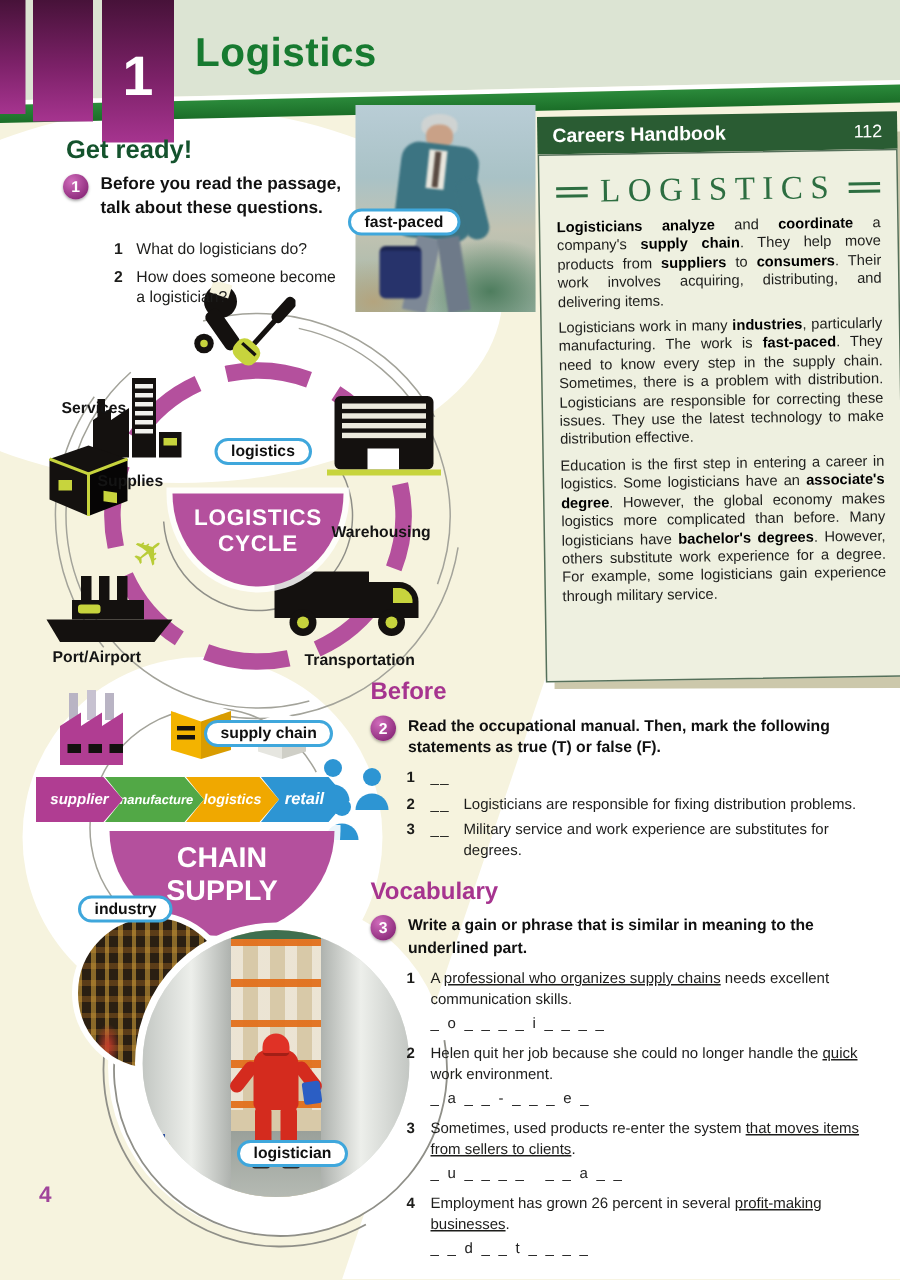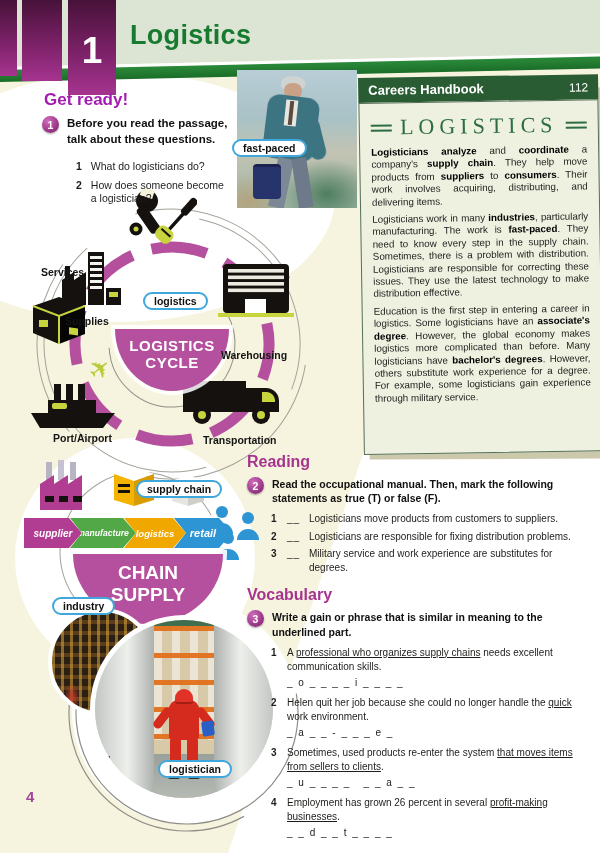--- a/index.html
+++ b/index.html
@@ -36,21 +36,21 @@
   .pm-hair{left:44px;top:6px;width:24px;height:14px;background:#cfd3d2;border-radius:50% 50% 30% 30%;}
   .pm-face{left:47px;top:13px;width:18px;height:16px;background:#c9a187;border-radius:45%;}
   .pm-torso{left:28px;top:26px;width:52px;height:64px;background:#3c7482;border-radius:12px;transform:rotate(7deg);}
   .pm-shirt{left:48px;top:30px;width:12px;height:26px;background:#e8e6dd;transform:rotate(6deg);}
   .pm-tie{left:52px;top:31px;width:4px;height:24px;background:#5a4a42;transform:rotate(6deg);}
   .pm-arm{left:70px;top:48px;width:16px;height:42px;background:#3c7482;border-radius:8px;transform:rotate(-14deg);}
   .pm-leg1{left:36px;top:88px;width:16px;height:50px;background:#7d8896;transform:rotate(12deg);}
   .pm-leg2{left:58px;top:88px;width:15px;height:50px;background:#6e7a89;transform:rotate(-9deg);}
   .pm-case{left:16px;top:94px;width:28px;height:32px;background:#27336b;border-radius:4px;border-top:3px solid #1b2450;}
   
-  .gr-head{left:44px;top:90px;font-size:17px;font-weight:bold;color:#a21caf;z-index:4;}
+  .gr-head{left:44px;top:90px;font-size:17px;font-weight:bold;color:#14532d;z-index:4;}
   .exnum{width:17px;height:17px;border-radius:50%;flex:none;
     background:radial-gradient(circle at 35% 30%,#d06cbb,#8e2c7d 75%);
     color:#fff;font-size:10.5px;font-weight:bold;display:flex;align-items:center;justify-content:center;
     box-shadow:0 1px 2px rgba(0,0,0,.35);}
   .gr-ex{left:42px;top:116px;display:flex;gap:8px;z-index:4;}
   .gr-instr{font-weight:bold;font-size:11.5px;line-height:1.35;width:178px;color:#111;}
   .gr-q{left:76px;top:160px;z-index:4;}
   .q-row{display:flex;gap:9px;font-size:10.5px;line-height:1.3;margin-bottom:5px;}
   .q-num{font-weight:bold;}
   .q-text{width:140px;}
@@ -267,21 +267,21 @@
       <path d="M83 24 h5 a9 9 0 0 1 8 8 v2 H83z" fill="#c7d43d"></path>
       <circle cx="23" cy="47" r="9" fill="#14110f"></circle>
         <circle cx="23" cy="47" r="4" fill="#c7d43d"></circle>
       <circle cx="82" cy="47" r="9" fill="#14110f"></circle>
         <circle cx="82" cy="47" r="4" fill="#c7d43d"></circle>
     </svg>
   </div>
   <div class="node-lbl" style="left:14px;top:70px;text-align:right;">Services</div>
   <div class="node-lbl" style="left:38px;top:119px;">Supplies</div>
   <div class="node-lbl" style="left:194px;top:153px;">Warehousing</div>
-  <div class="node-lbl" style="left:26px;top:236px;">Port/Airport</div>
+  <div class="node-lbl" style="left:8px;top:236px;">Port/Airport</div>
   <div class="node-lbl" style="left:176px;top:238px;">Transportation</div>
   <div class="lbl" style="left:116px;top:96px;">logistics</div>
   <div class="disc disc-cycle">
     <div>LOGISTICS</div>
     <div>CYCLE</div>
   </div>
 </div>
 
 <div class="abs sc">
   <svg class="rings-svg" width="252" height="170" viewBox="0 0 252 170" style="left:0;top:0;">
@@ -378,30 +378,29 @@
       <span class="ptitle">LOGISTICS</span>
       <span class="prule"></span>
     </div>
     <p class="para"><span class="rt-b">Logisticians</span><span> </span><span class="rt-b">analyze</span><span> and </span><span class="rt-b">coordinate</span><span> a company's </span><span class="rt-b">supply chain</span><span>. They help move products from </span><span class="rt-b">suppliers</span><span> to </span><span class="rt-b">consumers</span><span>. Their work involves acquiring, distributing, and delivering items.</span></p>
     <p class="para"><span>Logisticians work in many </span><span class="rt-b">industries</span><span>, particularly manufacturing. The work is </span><span class="rt-b">fast-paced</span><span>. They need to know every step in the supply chain. Sometimes, there is a problem with distribution. Logisticians are responsible for correcting these issues. They use the latest technology to make distribution effective.</span></p>
     <p class="para"><span>Education is the first step in entering a career in logistics. Some logisticians have an </span><span class="rt-b">associate's degree</span><span>. However, the global economy makes logistics more complicated than before. Many logisticians have </span><span class="rt-b">bachelor's degrees</span><span>. However, others substitute work experience for a degree. For example, some logisticians gain experience through military service.</span></p>
   </div>
 </div>
 
 <div class="abs rv">
-  <div class="sec-h">Reading</div>
+  <div class="sec-h">Before</div>
   <div class="ex">
     <div class="exnum">2</div>
     <div class="extext">Read the occupational manual. Then, mark the following statements as true (T) or false (F).</div>
   </div>
   <div class="items">
     <div class="ritem">
       <span class="rnum">1</span>
       <span class="rblank">__</span>
-      <span class="rtext">Logisticians move products from customers to suppliers.</span>
     </div>
     <div class="ritem">
       <span class="rnum">2</span>
       <span class="rblank">__</span>
       <span class="rtext">Logisticians are responsible for fixing distribution problems.</span>
     </div>
     <div class="ritem">
       <span class="rnum">3</span>
       <span class="rblank">__</span>
       <span class="rtext">Military service and work experience are substitutes for degrees.</span>

